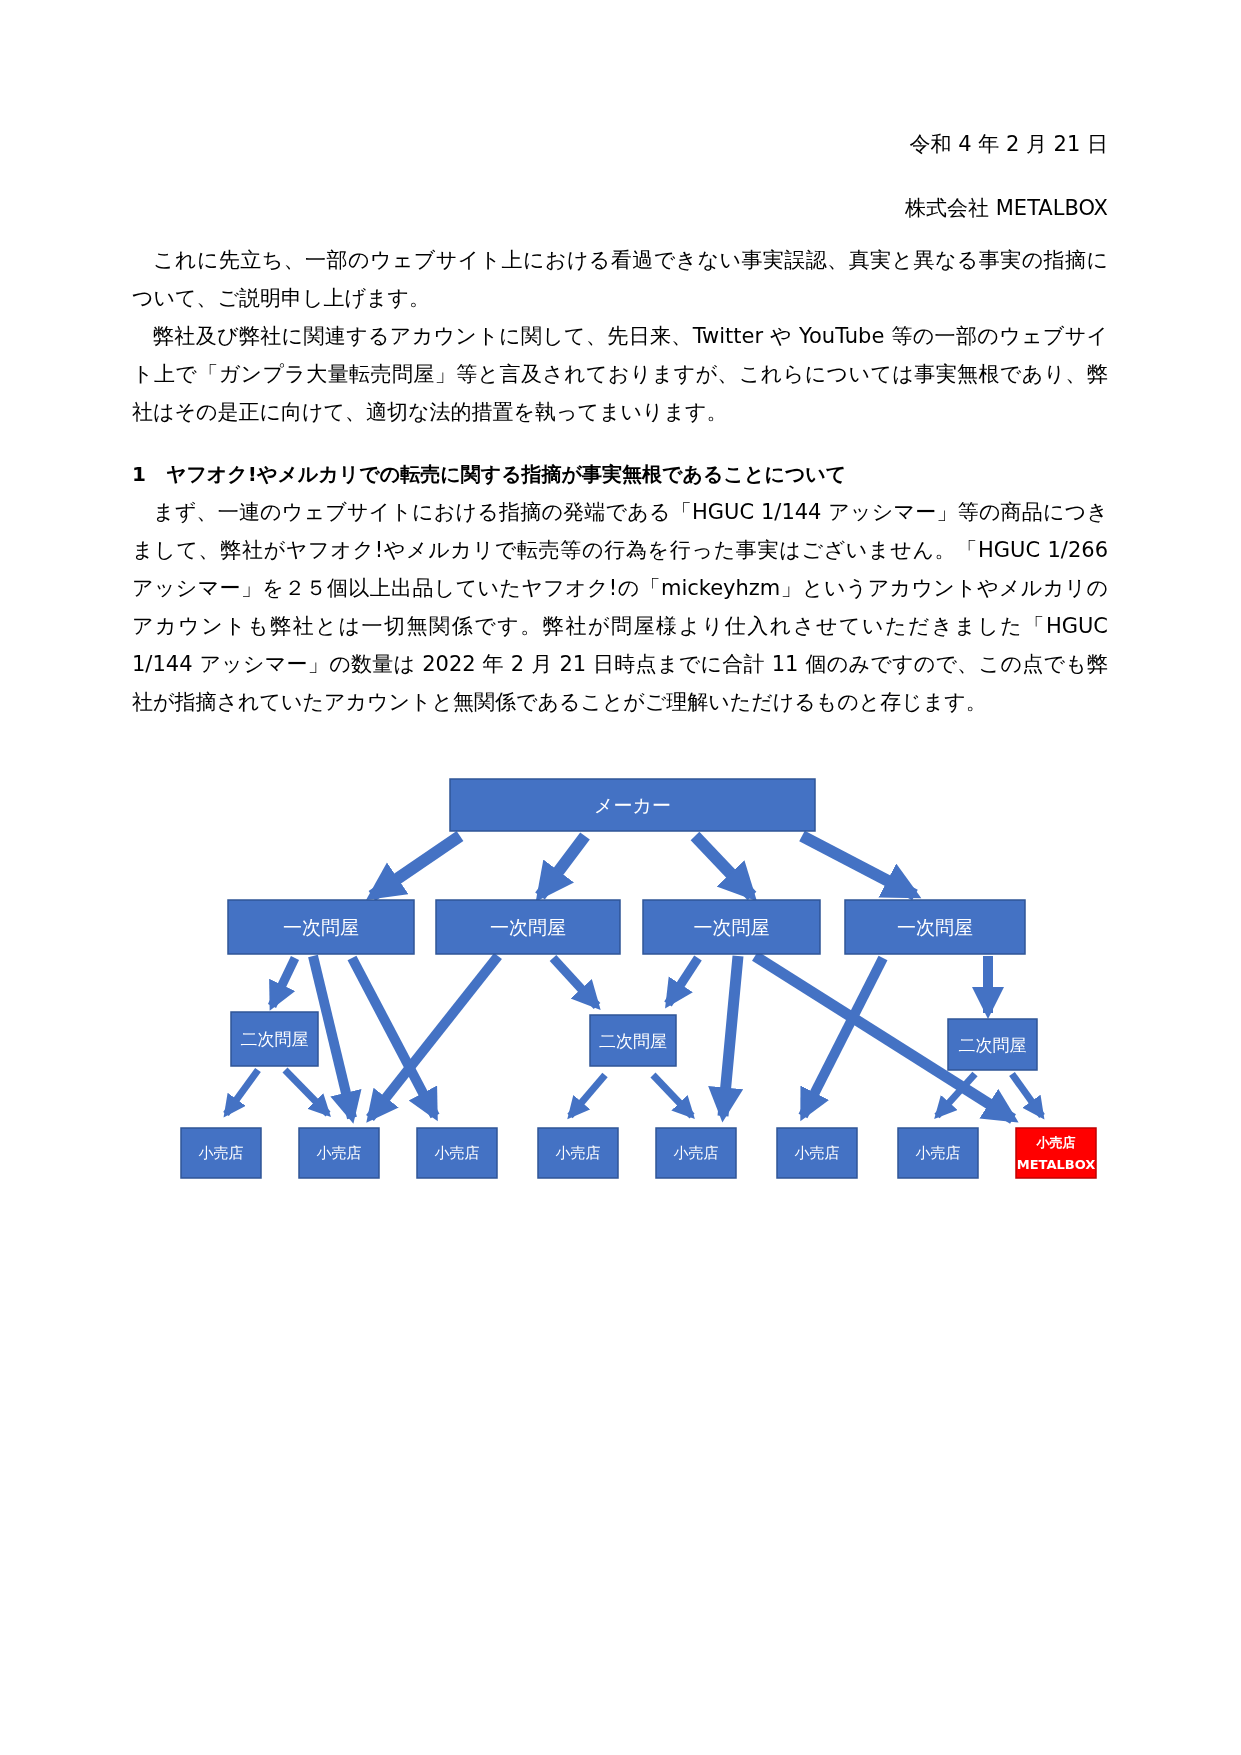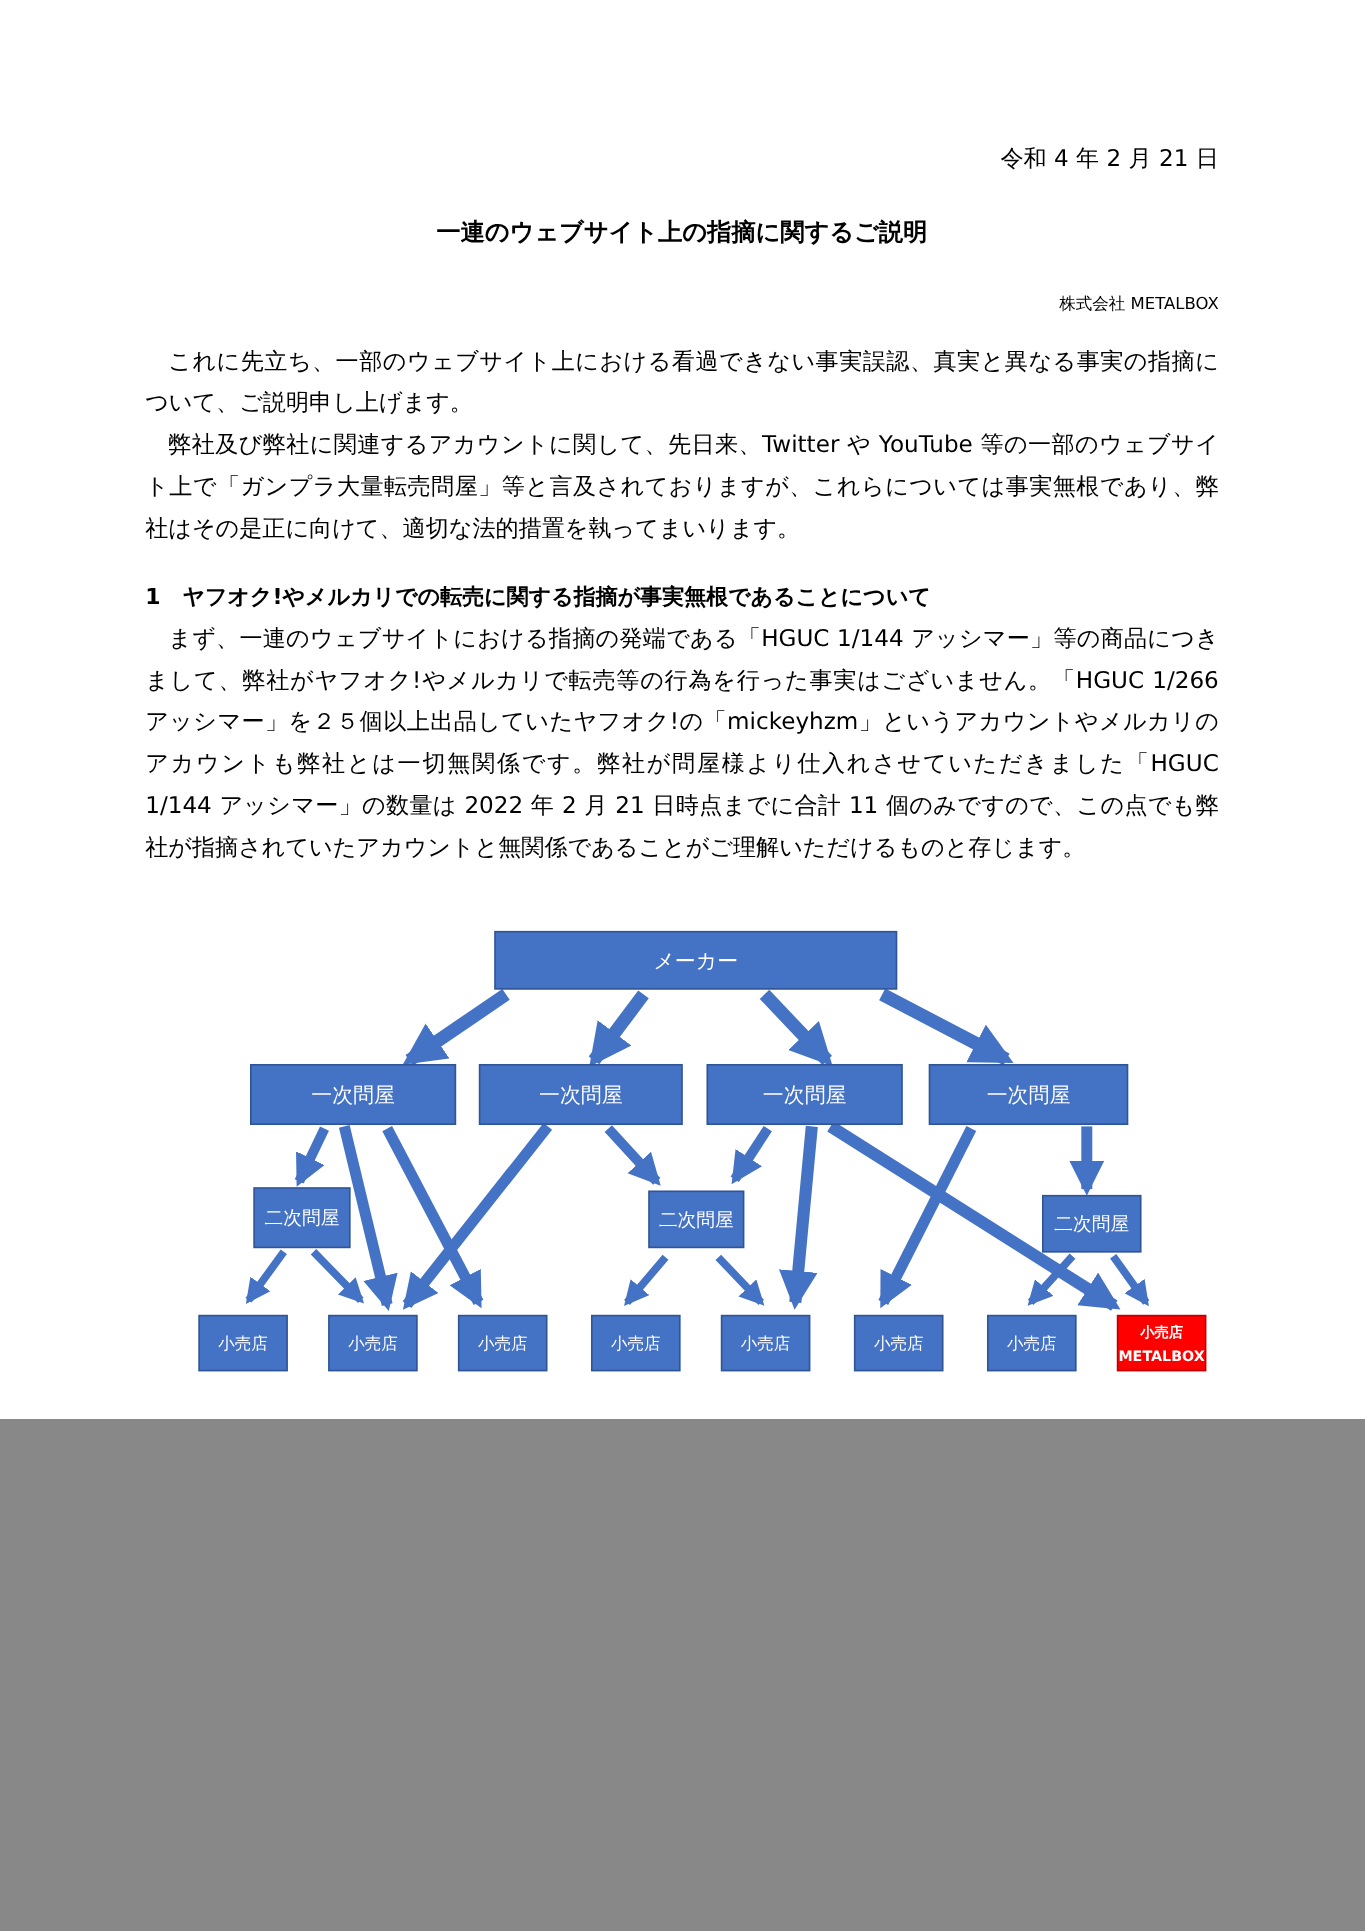--- a/index.html
+++ b/index.html
@@ -1,20 +1,20 @@
 <!DOCTYPE html>
 <html lang="ja"><head>
 <meta charset="utf-8">
 <style>
   * { margin: 0; padding: 0; box-sizing: border-box; }
   html, body { background: #888; }
   .page {
     position: relative;
     width: 1241px;
-    height: 1290px;
+    height: 1755px;
     margin: 0 auto;
     background: #ffffff;
     font-family: "DejaVu Sans", "Liberation Sans", sans-serif;
     color: #000000;
     padding: 125px 133px 0 132px;
     overflow: hidden;
   }
   .date-line {
     text-align: right;
     font-size: 21px;
@@ -22,21 +22,21 @@
   }
   .doc-title {
     text-align: center;
     font-size: 22px;
     font-weight: bold;
     line-height: 38px;
     margin-top: 30px;
   }
   .company-line {
     text-align: right;
-    font-size: 15px;
+    font-size: 21px;
     line-height: 38px;
     margin-top: 26px;
   }
   .body-block { margin-top: 14px; }
   .para {
     font-size: 21px;
     line-height: 38px;
     text-align: justify;
     text-indent: 1em;
   }
@@ -59,21 +59,20 @@
     font-family: "DejaVu Sans", "Liberation Sans", sans-serif;
   }
 </style>
 </head>
 <body>
 
 <div class="page">
 
   <div class="date-line">令和 4 年 2 月 21 日</div>
 
-  <div class="doc-title">一連のウェブサイト上の指摘に関するご説明</div>
 
   <div class="company-line">株式会社 METALBOX</div>
 
   <div class="body-block">
     <p class="para">これに先立ち、一部のウェブサイト上における看過できない事実誤認、真実と異なる事実の指摘について、ご説明申し上げます。</p>
     <p class="para">弊社及び弊社に関連するアカウントに関して、先日来、Twitter や YouTube 等の一部のウェブサイト上で「ガンプラ大量転売問屋」等と言及されておりますが、これらについては事実無根であり、弊社はその是正に向けて、適切な法的措置を執ってまいります。</p>
 
     <div class="section-heading">1　ヤフオク!やメルカリでの転売に関する指摘が事実無根であることについて</div>
 
     <p class="para">まず、一連のウェブサイトにおける指摘の発端である「HGUC 1/144 アッシマー」等の商品につきまして、弊社がヤフオク!やメルカリで転売等の行為を行った事実はございません。「HGUC 1/266 アッシマー」を２５個以上出品していたヤフオク!の「mickeyhzm」というアカウントやメルカリのアカウントも弊社とは一切無関係です。弊社が問屋様より仕入れさせていただきました「HGUC 1/144 アッシマー」の数量は 2022 年 2 月 21 日時点までに合計 11 個のみですので、この点でも弊社が指摘されていたアカウントと無関係であることがご理解いただけるものと存じます。</p>

